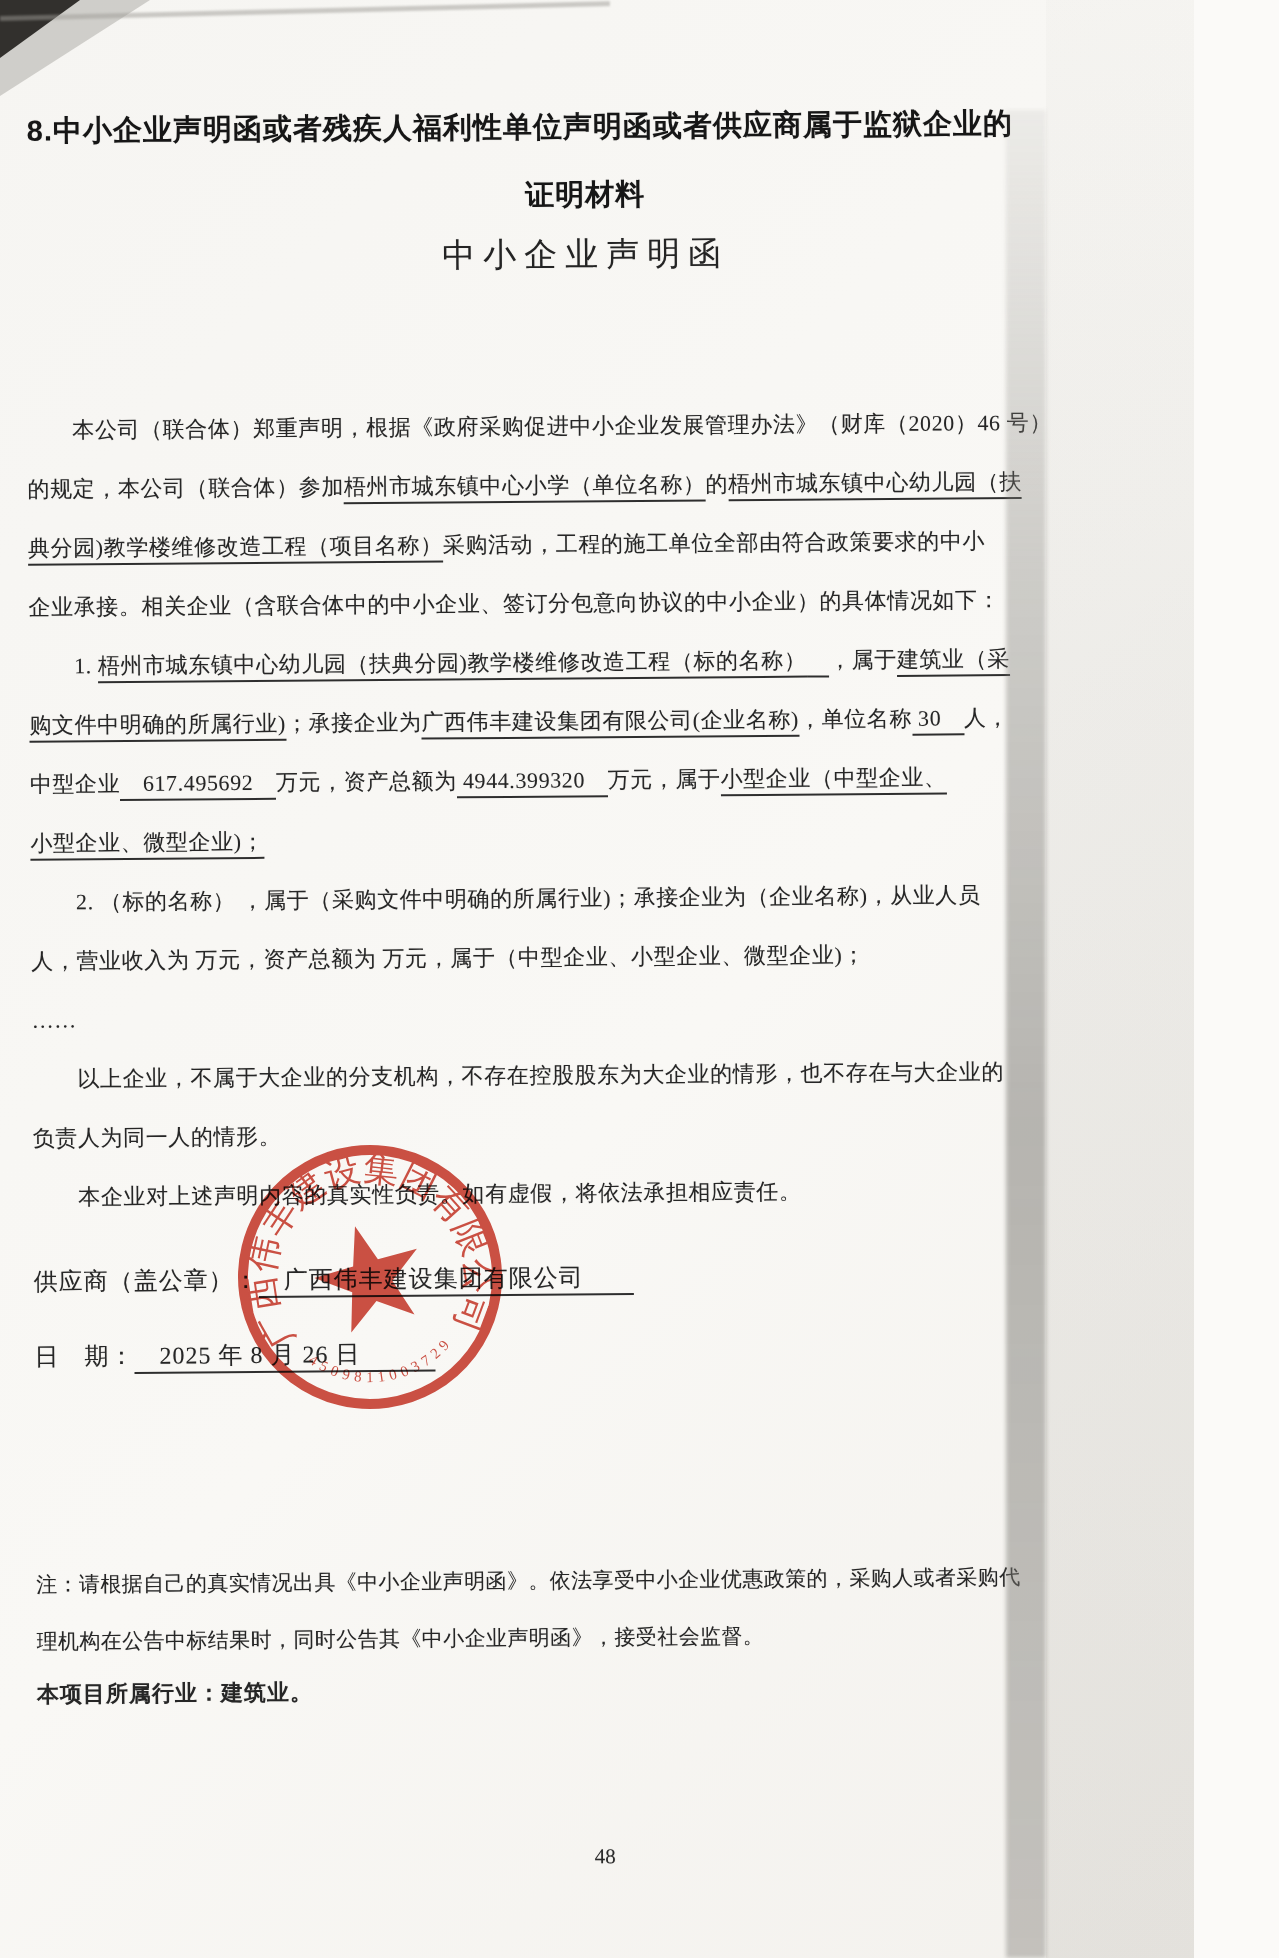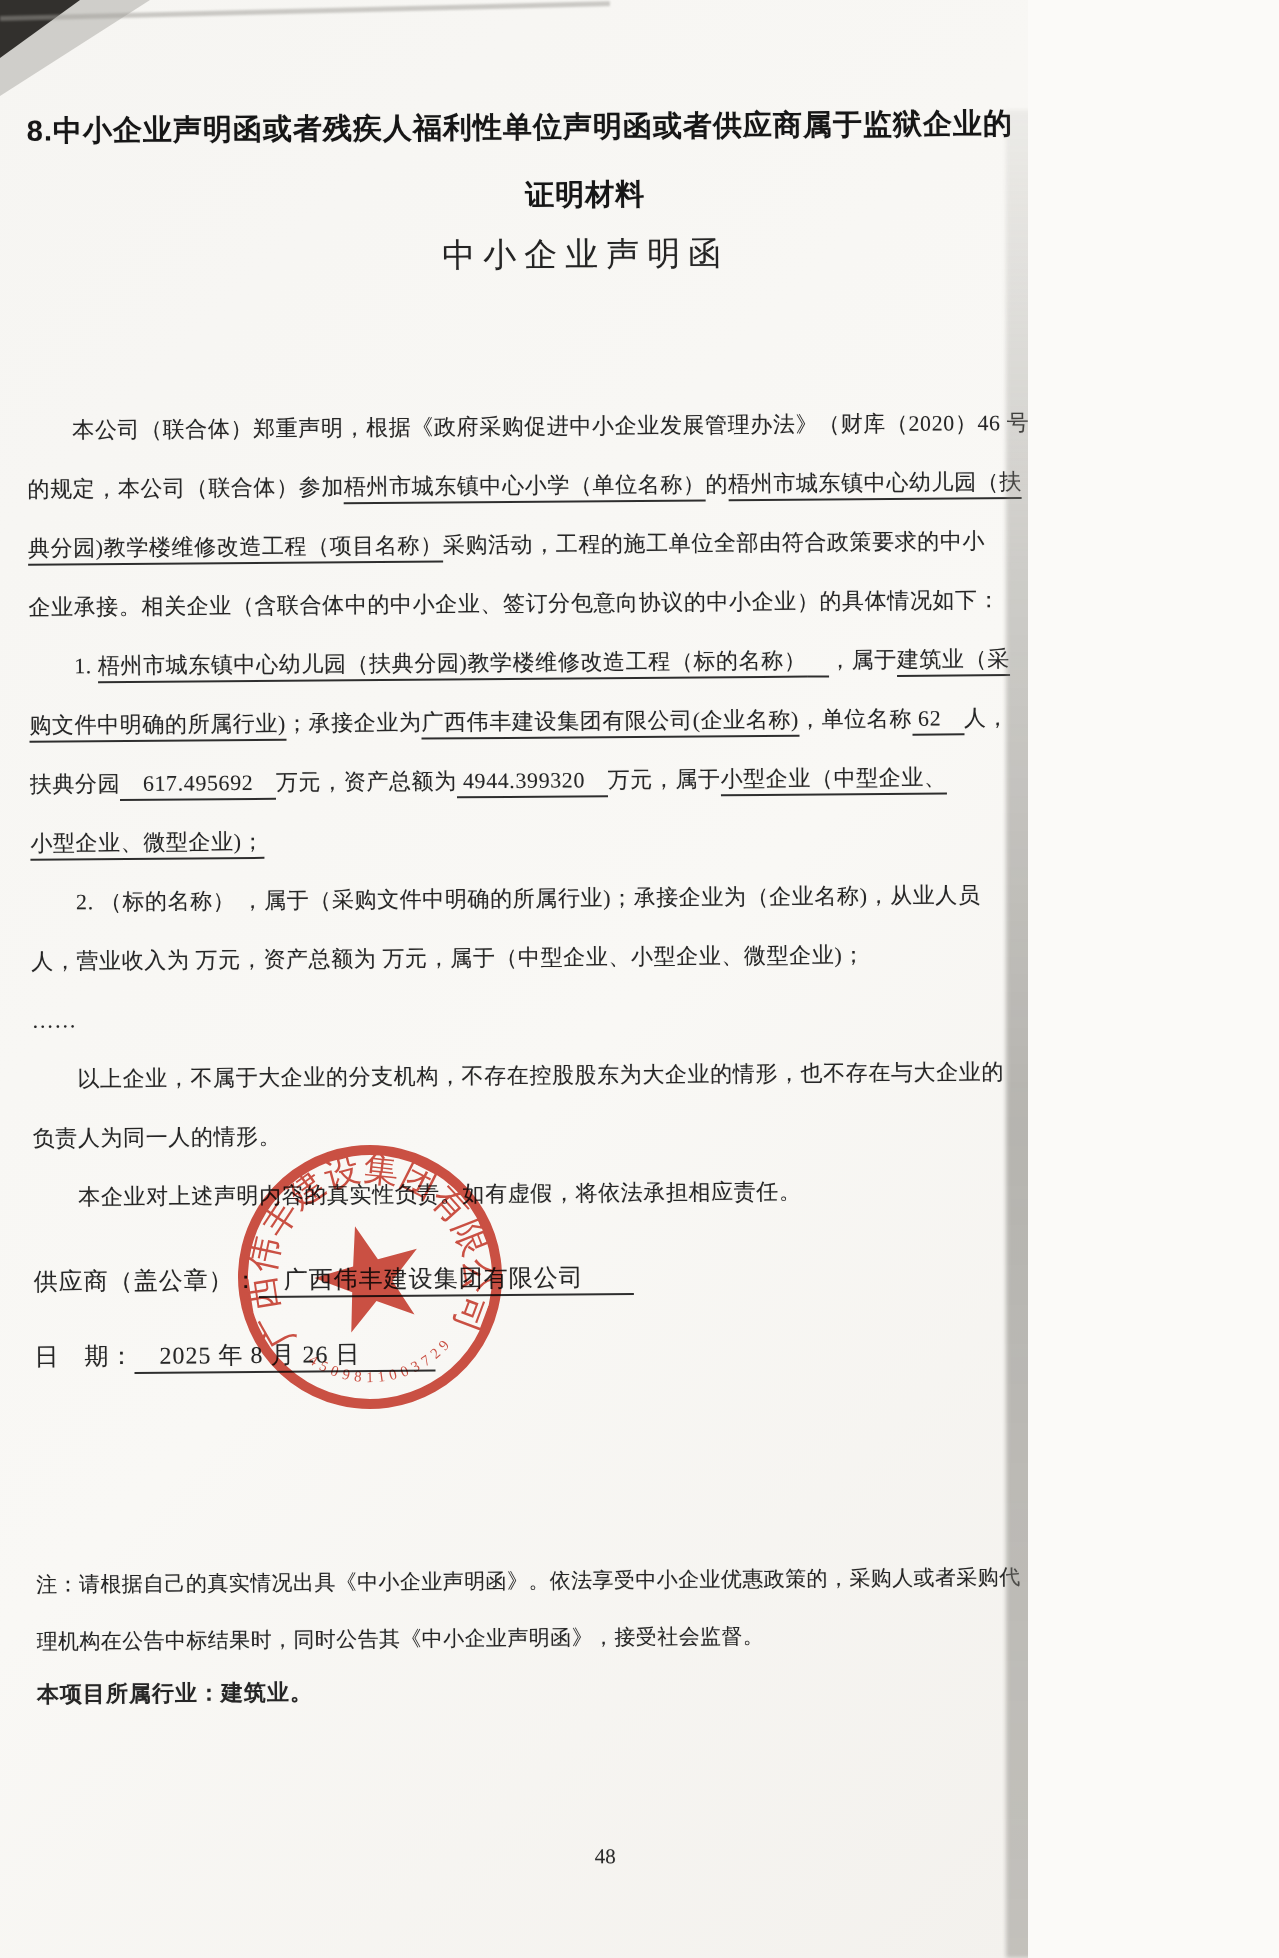--- a/index.html
+++ b/index.html
@@ -1,17 +1,17 @@
 <!DOCTYPE html>
 <html><head>
 <meta charset="utf-8">
 <style>
   html,body{margin:0;padding:0}
   body{width:1279px;height:1958px;overflow:hidden;background:#fbfaf8}
-  .sheet{position:relative;width:1028px;height:1958px;overflow:hidden;
+  .sheet{position:relative;width:1194px;height:1958px;overflow:hidden;
     background:linear-gradient(135deg,#f6f5f2 0%,#f9f8f5 55%,#f3f1ed 100%);
     font-family:"Liberation Serif","DejaVu Serif",serif;color:#262626}
   .content{position:absolute;left:0;top:0;width:1279px;height:1958px;
     transform:rotate(-0.45deg);transform-origin:500px 800px;
     text-shadow:0 0 1px rgba(40,40,40,.22)}
   .h1{position:absolute;font-family:"Liberation Sans","DejaVu Sans",sans-serif;
     font-weight:bold;font-size:29px;letter-spacing:1px;color:#161616;white-space:nowrap}
   #h1a{left:32px;top:108px}
   #h1b{left:0;top:176px;width:1180px;text-align:center}
   .doc-title{position:absolute;left:0;top:233px;width:1180px;text-align:center;
@@ -55,22 +55,22 @@
     <div class="h1" id="h1a">8.中小企业声明函或者残疾人福利性单位声明函或者供应商属于监狱企业的</div>
     <div class="h1" id="h1b">证明材料</div>
     <div class="doc-title">中小企业声明函</div>
 
     <div class="body-lines">
         <div class="tline"><span>　　本公司（联合体）郑重声明，根据《政府采购促进中小企业发展管理办法》（财库（2020）46 号）</span></div>
         <div class="tline"><span>的规定，本公司（联合体）参加</span><span class="u">梧州市城东镇中心小学（单位名称）</span><span>的</span><span class="u">梧州市城东镇中心幼儿园（扶</span></div>
         <div class="tline"><span class="u">典分园)教学楼维修改造工程（项目名称）</span><span>采购活动，工程的施工单位全部由符合政策要求的中小</span></div>
         <div class="tline"><span>企业承接。相关企业（含联合体中的中小企业、签订分包意向协议的中小企业）的具体情况如下：</span></div>
         <div class="tline"><span>　　1. </span><span class="u">梧州市城东镇中心幼儿园（扶典分园)教学楼维修改造工程（标的名称）</span><span class="u">　</span><span>，属于</span><span class="u">建筑业（采</span></div>
-        <div class="tline"><span class="u">购文件中明确的所属行业)</span><span>；承接企业为</span><span class="u">广西伟丰建设集团有限公司(企业名称)</span><span>，单位名称</span><span class="u"> 62　</span><span>人，</span></div>
-        <div class="tline"><span>扶典分园</span><span class="u">　617.495692　</span><span>万元，资产总额为</span><span class="u"> 4944.399320　</span><span>万元，属于</span><span class="u">小型企业（中型企业、</span></div>
+        <div class="tline"><span class="u">购文件中明确的所属行业)</span><span>；承接企业为</span><span class="u">广西伟丰建设集团有限公司(企业名称)</span><span>，单位名称</span><span class="u"> 30　</span><span>人，</span></div>
+        <div class="tline"><span>中型企业</span><span class="u">　617.495692　</span><span>万元，资产总额为</span><span class="u"> 4944.399320　</span><span>万元，属于</span><span class="u">小型企业（中型企业、</span></div>
         <div class="tline"><span class="u">小型企业、微型企业)；</span></div>
         <div class="tline"><span>　　2. （标的名称） ，属于（采购文件中明确的所属行业)；承接企业为（企业名称)，从业人员</span></div>
         <div class="tline"><span>人，营业收入为 万元，资产总额为 万元，属于（中型企业、小型企业、微型企业)；</span></div>
         <div class="tline"><span>……</span></div>
         <div class="tline"><span>　　以上企业，不属于大企业的分支机构，不存在控股股东为大企业的情形，也不存在与大企业的</span></div>
         <div class="tline"><span>负责人为同一人的情形。</span></div>
         <div class="tline"><span>　　本企业对上述声明内容的真实性负责。如有虚假，将依法承担相应责任。</span></div>
       </div>
 
     <div class="sig" id="supplier">

